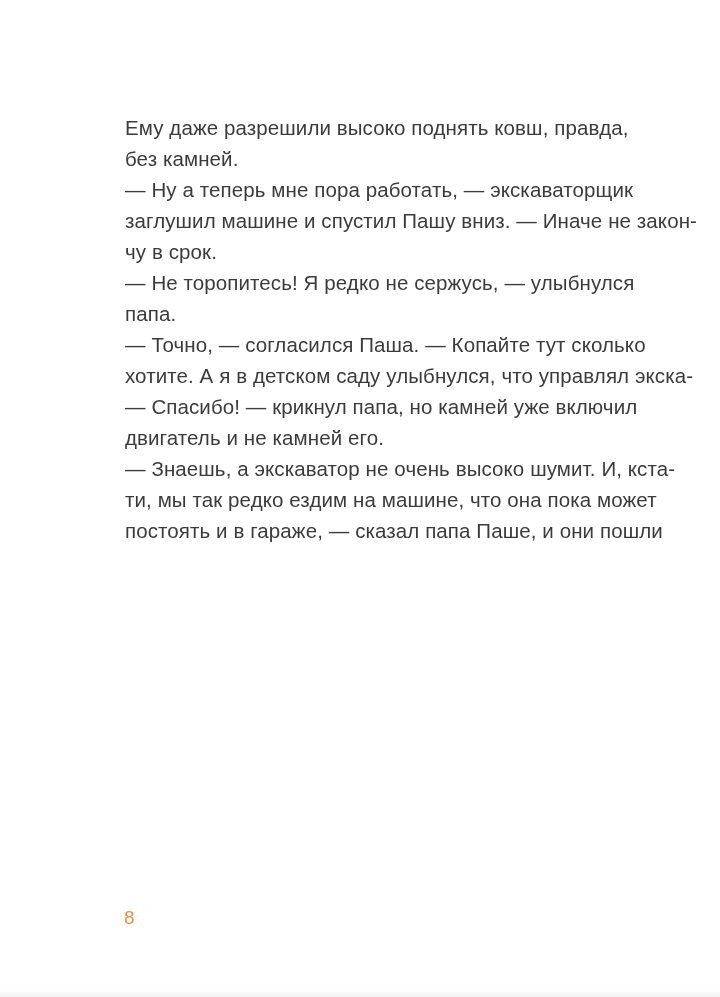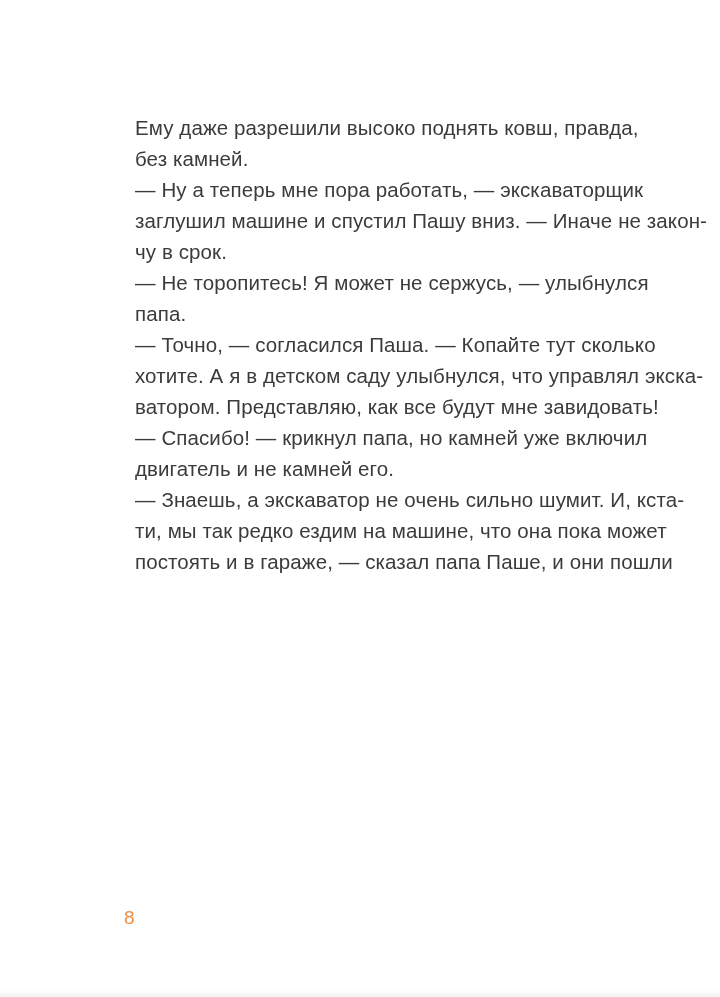--- a/index.html
+++ b/index.html
@@ -32,21 +32,20 @@
   .page-text {
     position: absolute;
     left: 125px;
     top: 112px;
     width: 560px;
     color: #3b3b3b;
     font-size: 20.5px;
     line-height: 31px;
     font-weight: 400;
     letter-spacing: 0.1px;
-    margin-left: 10px;
   }
   .text-line {
     white-space: nowrap;
     height: 31px;
   }
   .page-number {
     position: absolute;
     left: 124px;
     top: 906px;
     font-size: 19px;
@@ -59,28 +58,27 @@
 <body>
 
 <div class="book-page">
 
   <div class="page-text">
     <div class="text-line">Ему даже разрешили высоко поднять ковш, правда,</div>
     <div class="text-line">без камней.</div>
     <div class="text-line">— Ну а теперь мне пора работать, — экскаваторщик</div>
     <div class="text-line">заглушил машине и спустил Пашу вниз. — Иначе не закон-</div>
     <div class="text-line">чу в срок.</div>
-    <div class="text-line">— Не торопитесь! Я может не сержусь, — улыбнулся</div>
+    <div class="text-line">— Не торопитесь! Я редко не сержусь, — улыбнулся</div>
     <div class="text-line">папа.</div>
     <div class="text-line">— Точно, — согласился Паша. — Копайте тут сколько</div>
     <div class="text-line">хотите. А я в детском саду улыбнулся, что управлял экска-</div>
-    <div class="text-line">ватором. Представляю, как все будут мне завидовать!</div>
     <div class="text-line">— Спасибо! — крикнул папа, но камней уже включил</div>
     <div class="text-line">двигатель и не камней его.</div>
-    <div class="text-line">— Знаешь, а экскаватор не очень сильно шумит. И, кста-</div>
+    <div class="text-line">— Знаешь, а экскаватор не очень высоко шумит. И, кста-</div>
     <div class="text-line">ти, мы так редко ездим на машине, что она пока может</div>
     <div class="text-line">постоять и в гараже, — сказал папа Паше, и они пошли</div>
   </div>
 
   <div class="page-number">8</div>
 
   <div class="page-edge-shadow"></div>
 
 </div>
 

